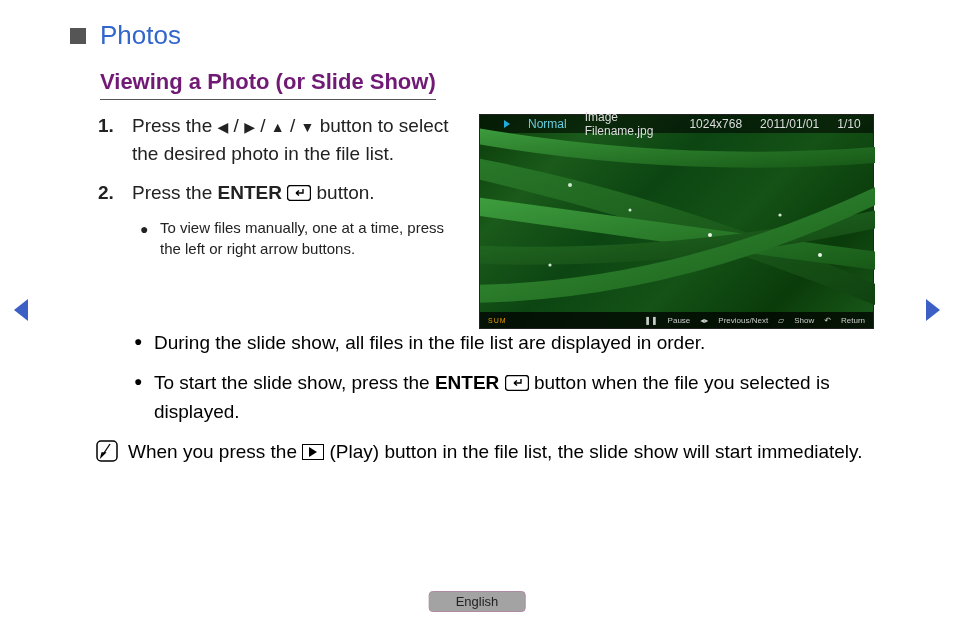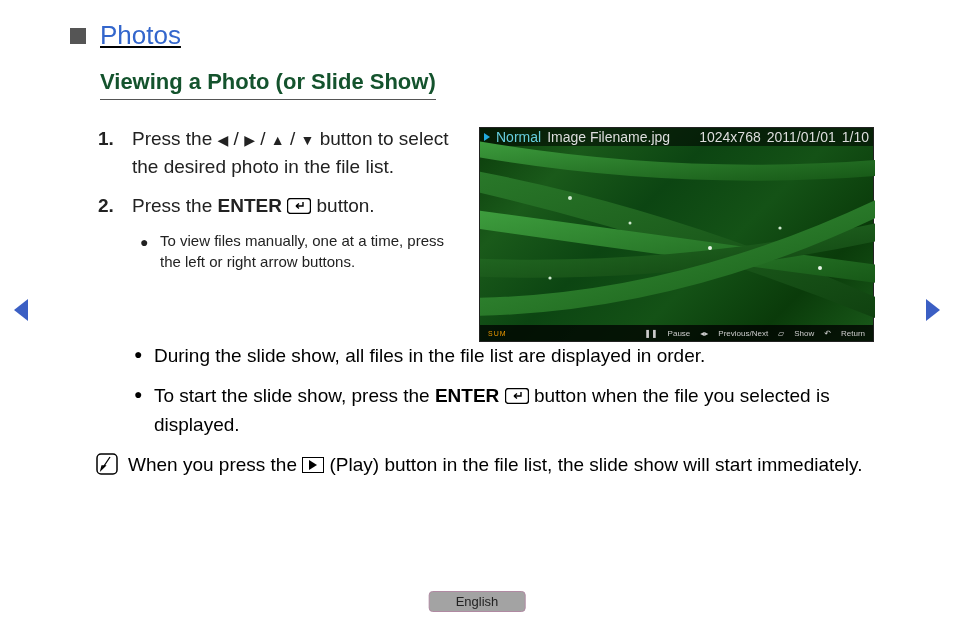--- a/index.html
+++ b/index.html
@@ -14,45 +14,44 @@
     box-sizing: border-box;
   }
   .content {
     padding: 20px 80px 0 70px;
   }
   .title-row {
     display: flex;
     align-items: center;
     gap: 14px;
     margin-bottom: 10px;
-    text-decoration: underline;
   }
   .title-bullet {
     width: 16px;
     height: 16px;
     background: #555;
   }
   .title {
     font-size: 26px;
     color: #3366cc;
     font-weight: 500;
   }
   .subtitle {
     font-size: 22px;
     font-weight: 600;
     margin: 8px 0 4px 30px;
     padding-bottom: 4px;
     border-bottom: 1.5px solid #555;
     display: inline-block;
-    color: #14532d;
+    color: #701a75;
   }
   .body-table {
     display: flex;
     align-items: flex-start;
-    margin-top: 21px;
+    margin-top: 8px;
   }
   .left-col {
     flex: 1;
   }
   .right-col {
     width: 395px;
     margin-left: 18px;
     margin-top: 2px;
   }
   ol.steps {
@@ -184,24 +183,24 @@
     position: relative;
     border: 1px solid #222;
     box-sizing: border-box;
     background: linear-gradient(135deg, #0a3b0a 0%, #1a5a1a 20%, #0c4512 40%, #145216 60%, #0a3b0a 80%, #1a5a1a 100%);
   }
   .preview-top {
     position:absolute; left:0; right:0; top:0;
     height:18px;
     background: rgba(0,0,0,0.55);
     color: #ddd;
-    font-size: 14px;
+    font-size: 12px;
     display:flex; align-items:center;
-    gap: 6px;
-    padding: 0 4px;
+    gap: 18px;
+    padding: 0 24px;
   }
   .preview-top .play-mini {
     width:0;height:0;border-left:6px solid #2ad; border-top:4px solid transparent; border-bottom:4px solid transparent;
   }
   .preview-top .normal { color:#6cd; }
   .preview-top .spacer { flex:1; }
   .preview-bottom {
     position:absolute; left:0; right:0; bottom:0;
     height:16px;
     background: rgba(0,0,0,0.75);

